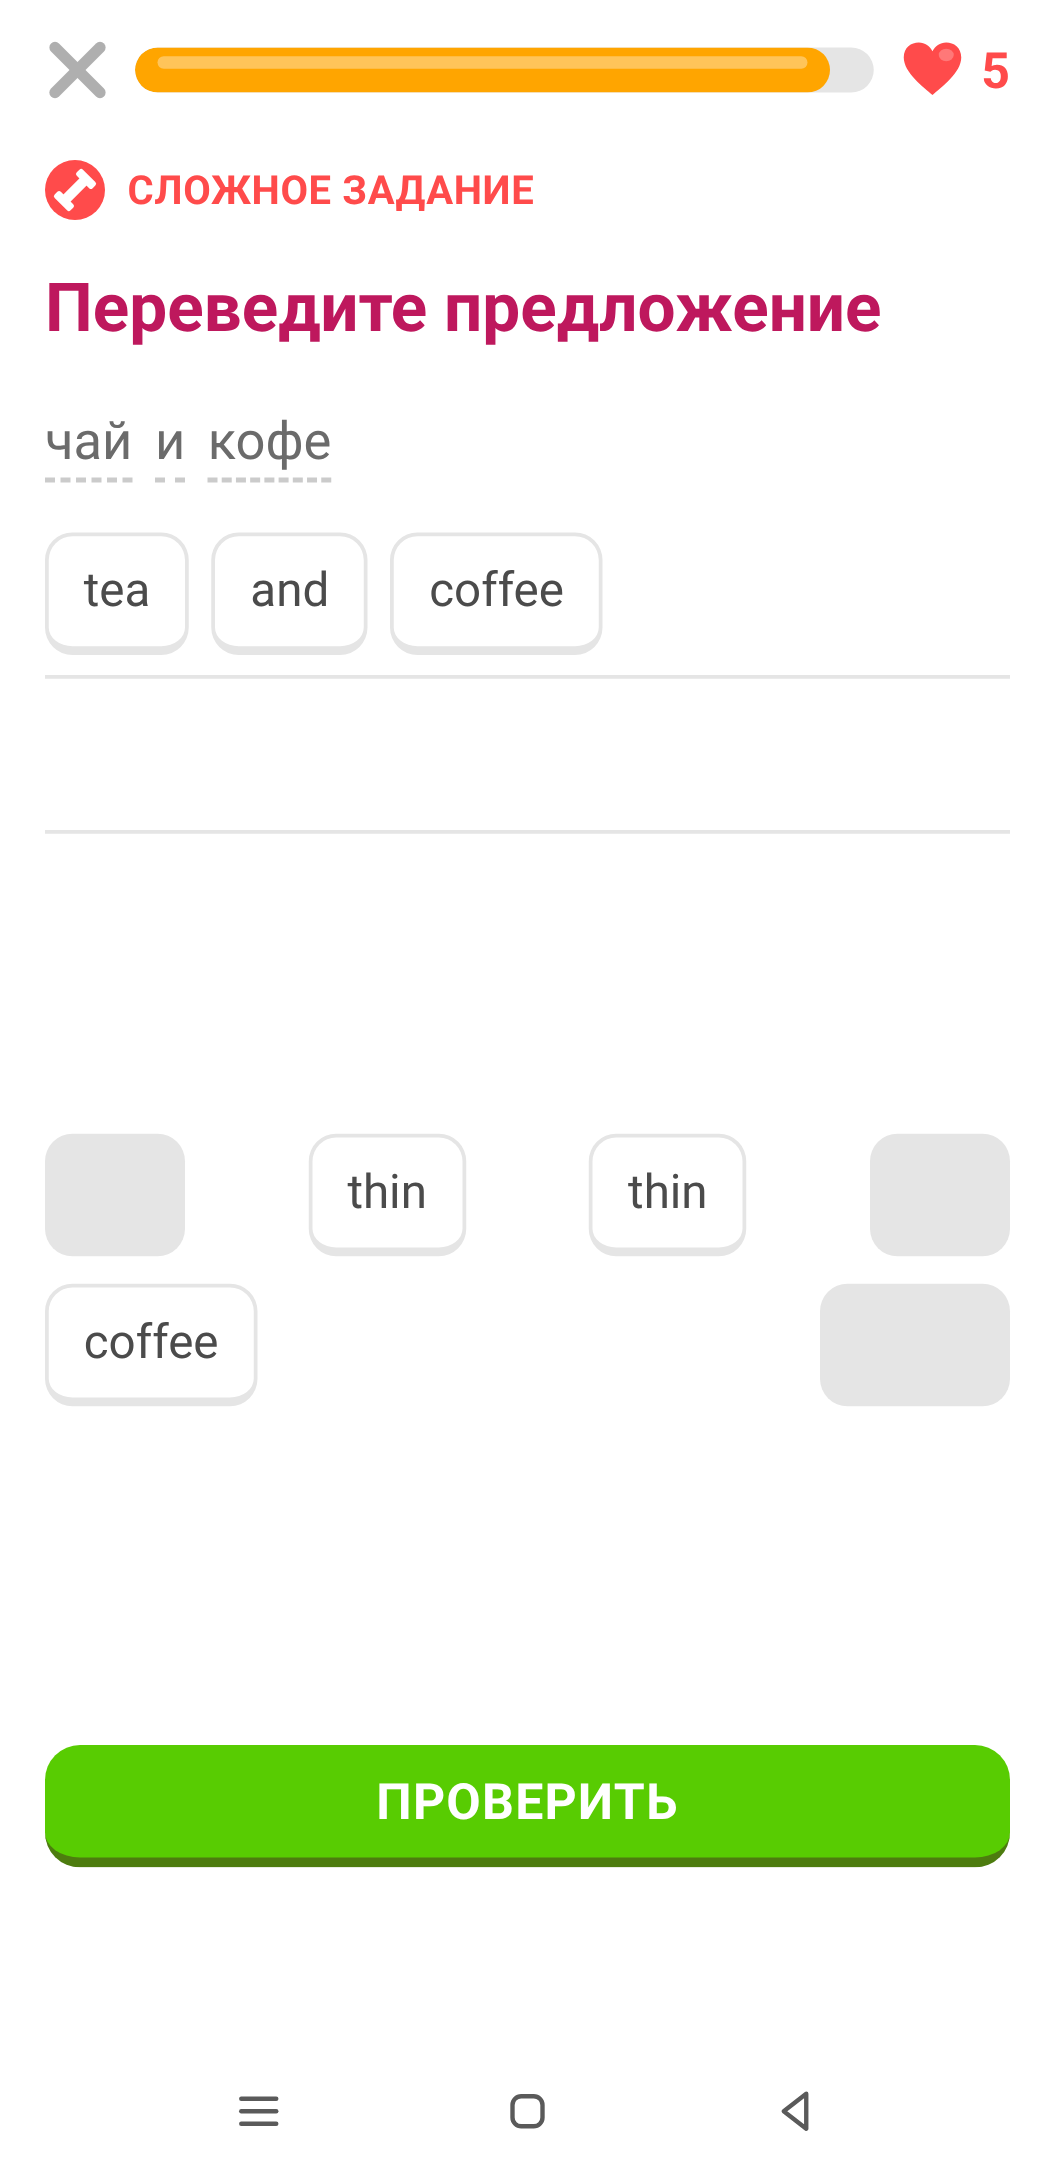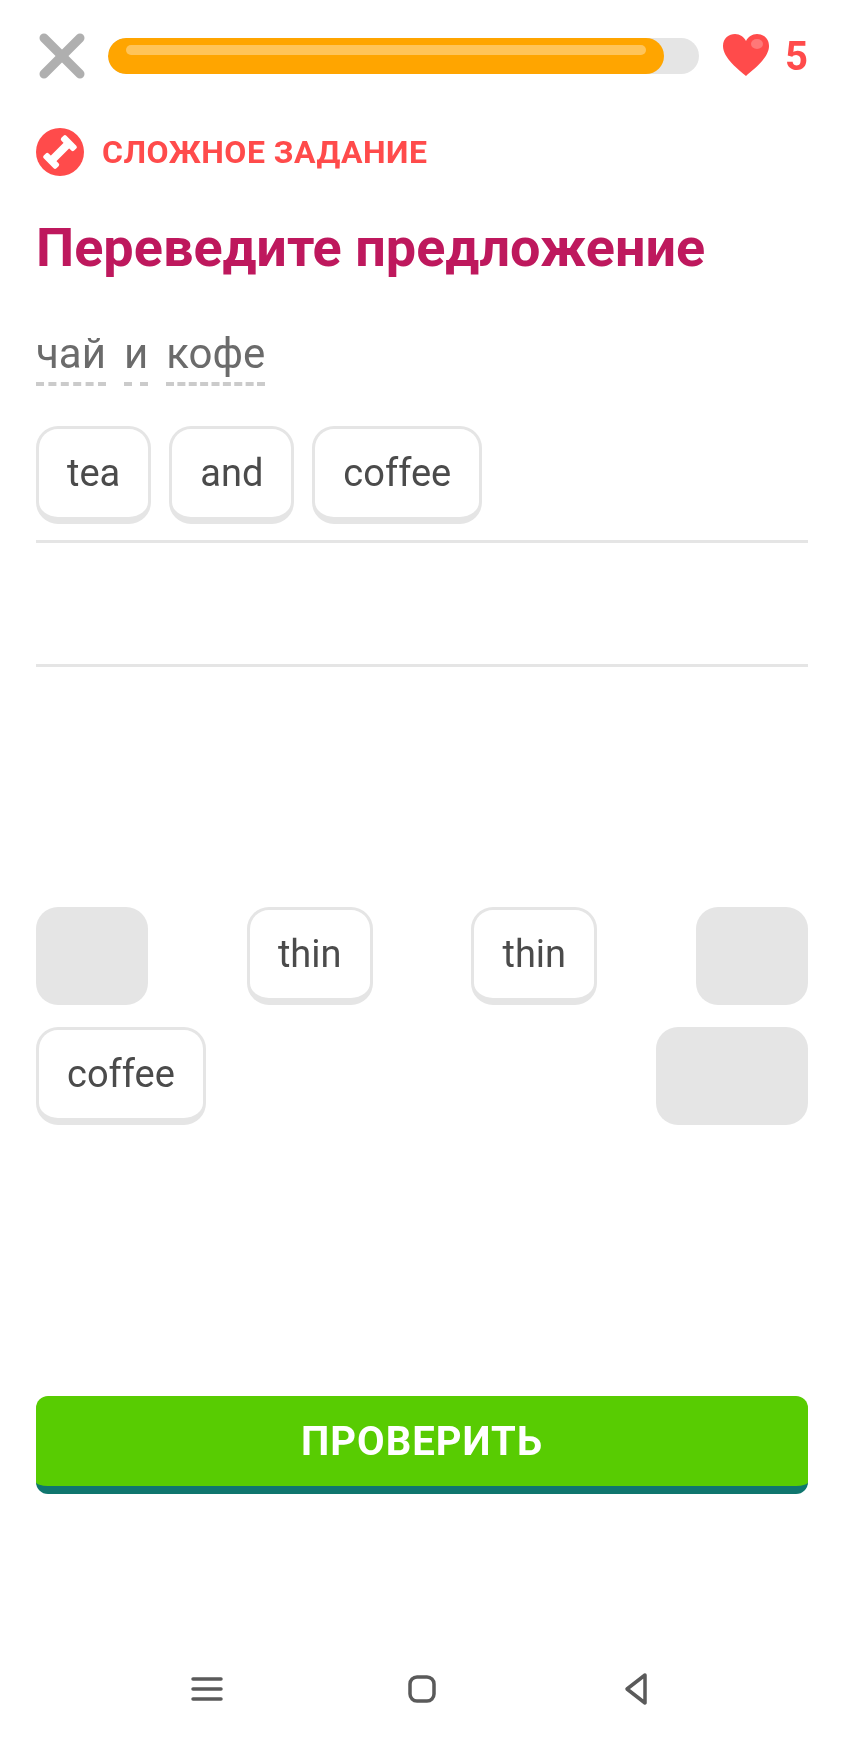--- a/index.html
+++ b/index.html
@@ -187,22 +187,22 @@
     }
     
     .check-button {
       position: absolute;
       bottom: 250px;
       left: 36px;
       right: 36px;
       height: 98px;
       background: #58cc02;
       border: none;
-      border-bottom: 8px solid #0f766e;
-      border-radius: 12px;
+      border-bottom: 8px solid #4d7c0f;
+      border-radius: 28px;
       color: #ffffff;
       font-size: 40px;
       font-weight: bold;
       letter-spacing: 1px;
       cursor: pointer;
     }
     
     .system-nav {
       position: absolute;
       bottom: 0;

